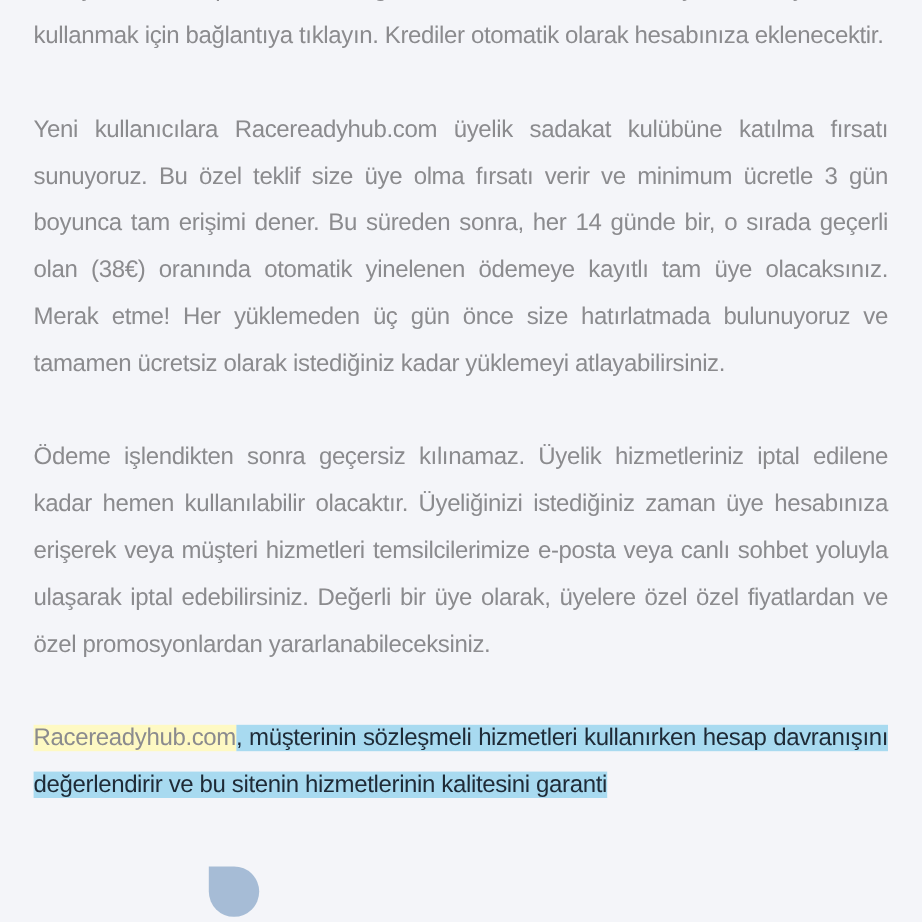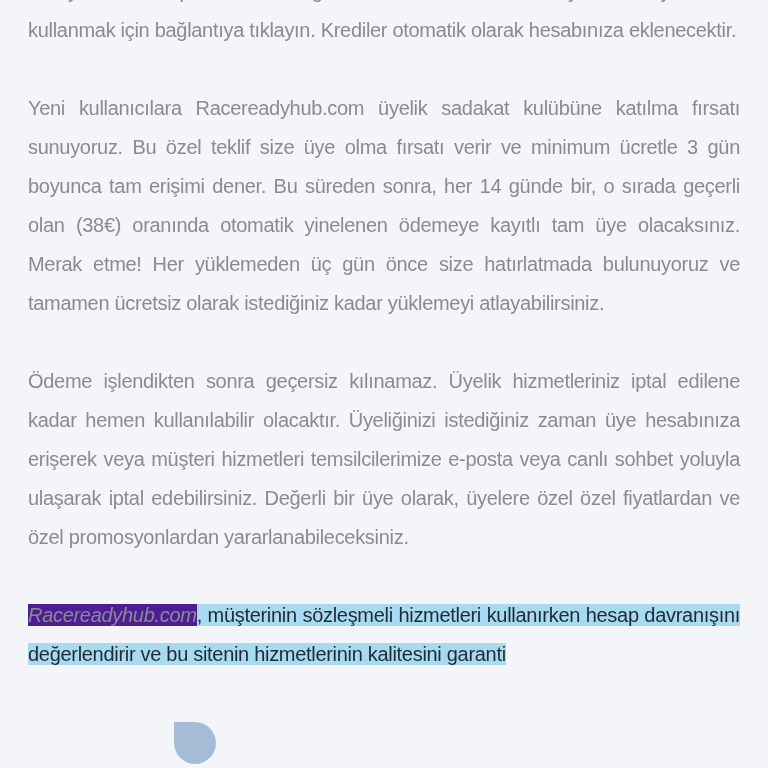--- a/index.html
+++ b/index.html
@@ -27,22 +27,21 @@
     line-height: 39px;
     color: #8b8b8e;
     letter-spacing: -0.3px;
   }
   .para {
     margin: 0 0 39px 0;
     text-align: justify;
     text-align-last: left;
   }
   .plain {
-    background: #4c1d95;
-    font-style: italic;
+    background: #fef9c3;
   }
   .selected {
     background: #a8daf0;
     color: #1e2a36;
   }
   .last-para {
     position: relative;
   }
   .handle {
     position: absolute;

